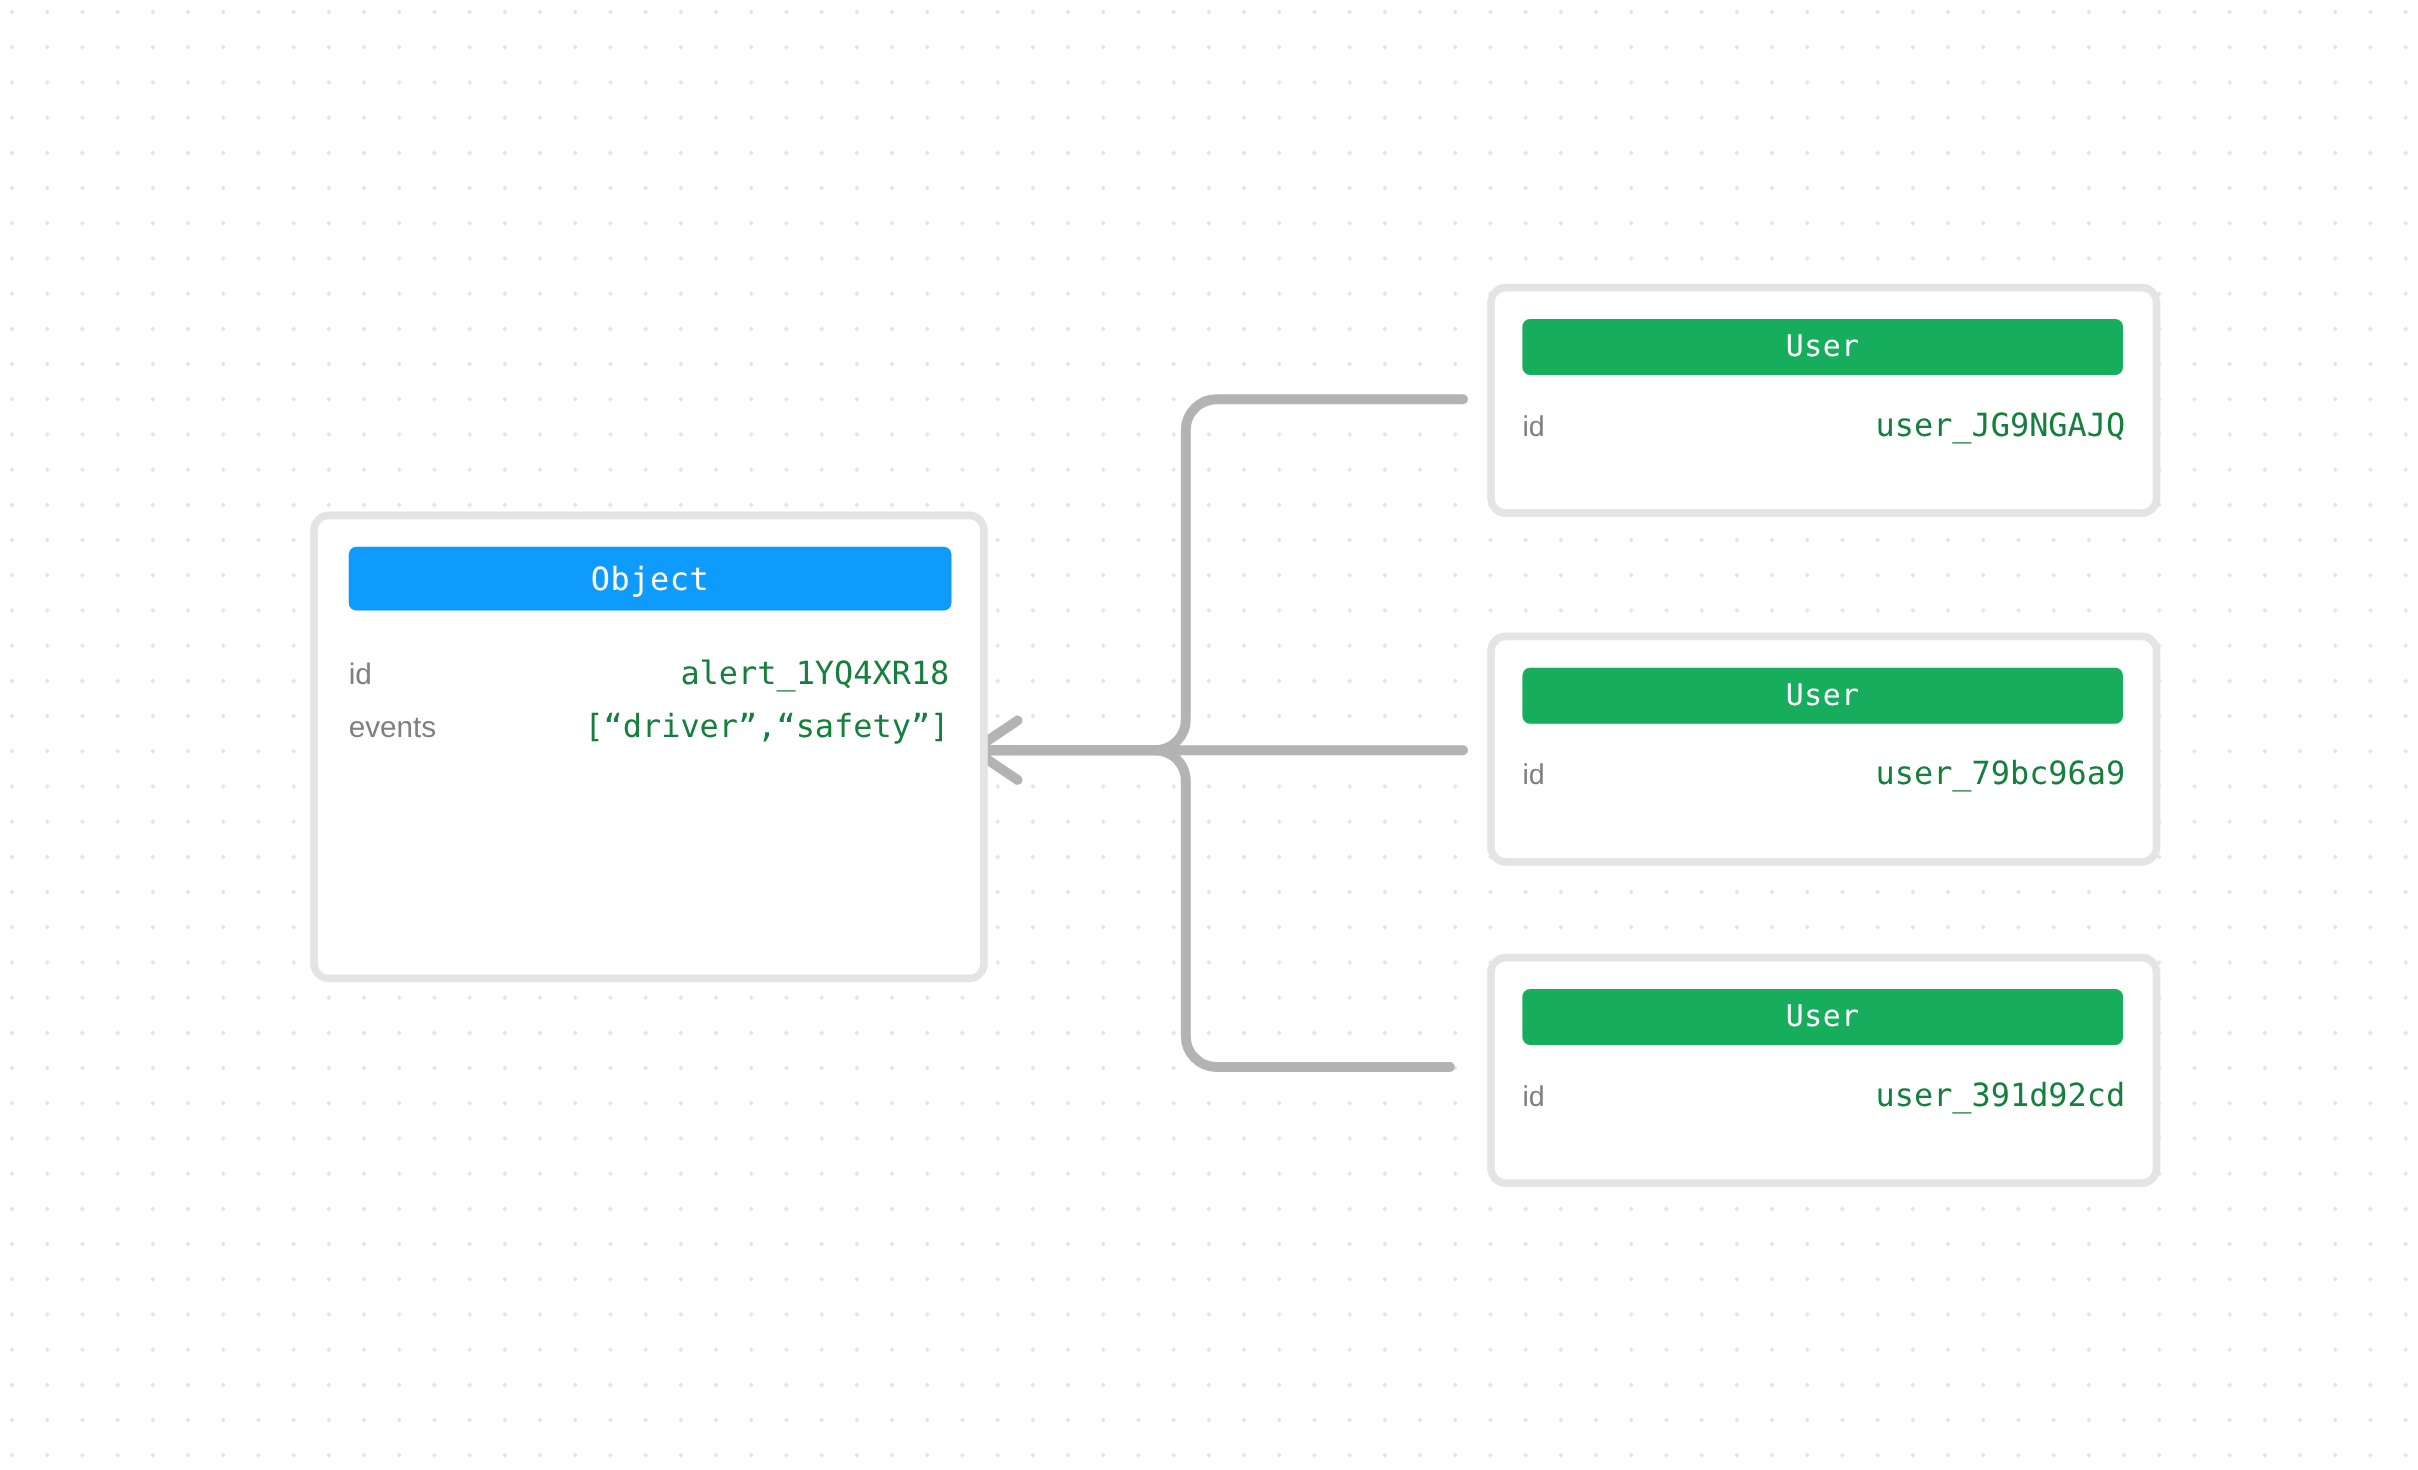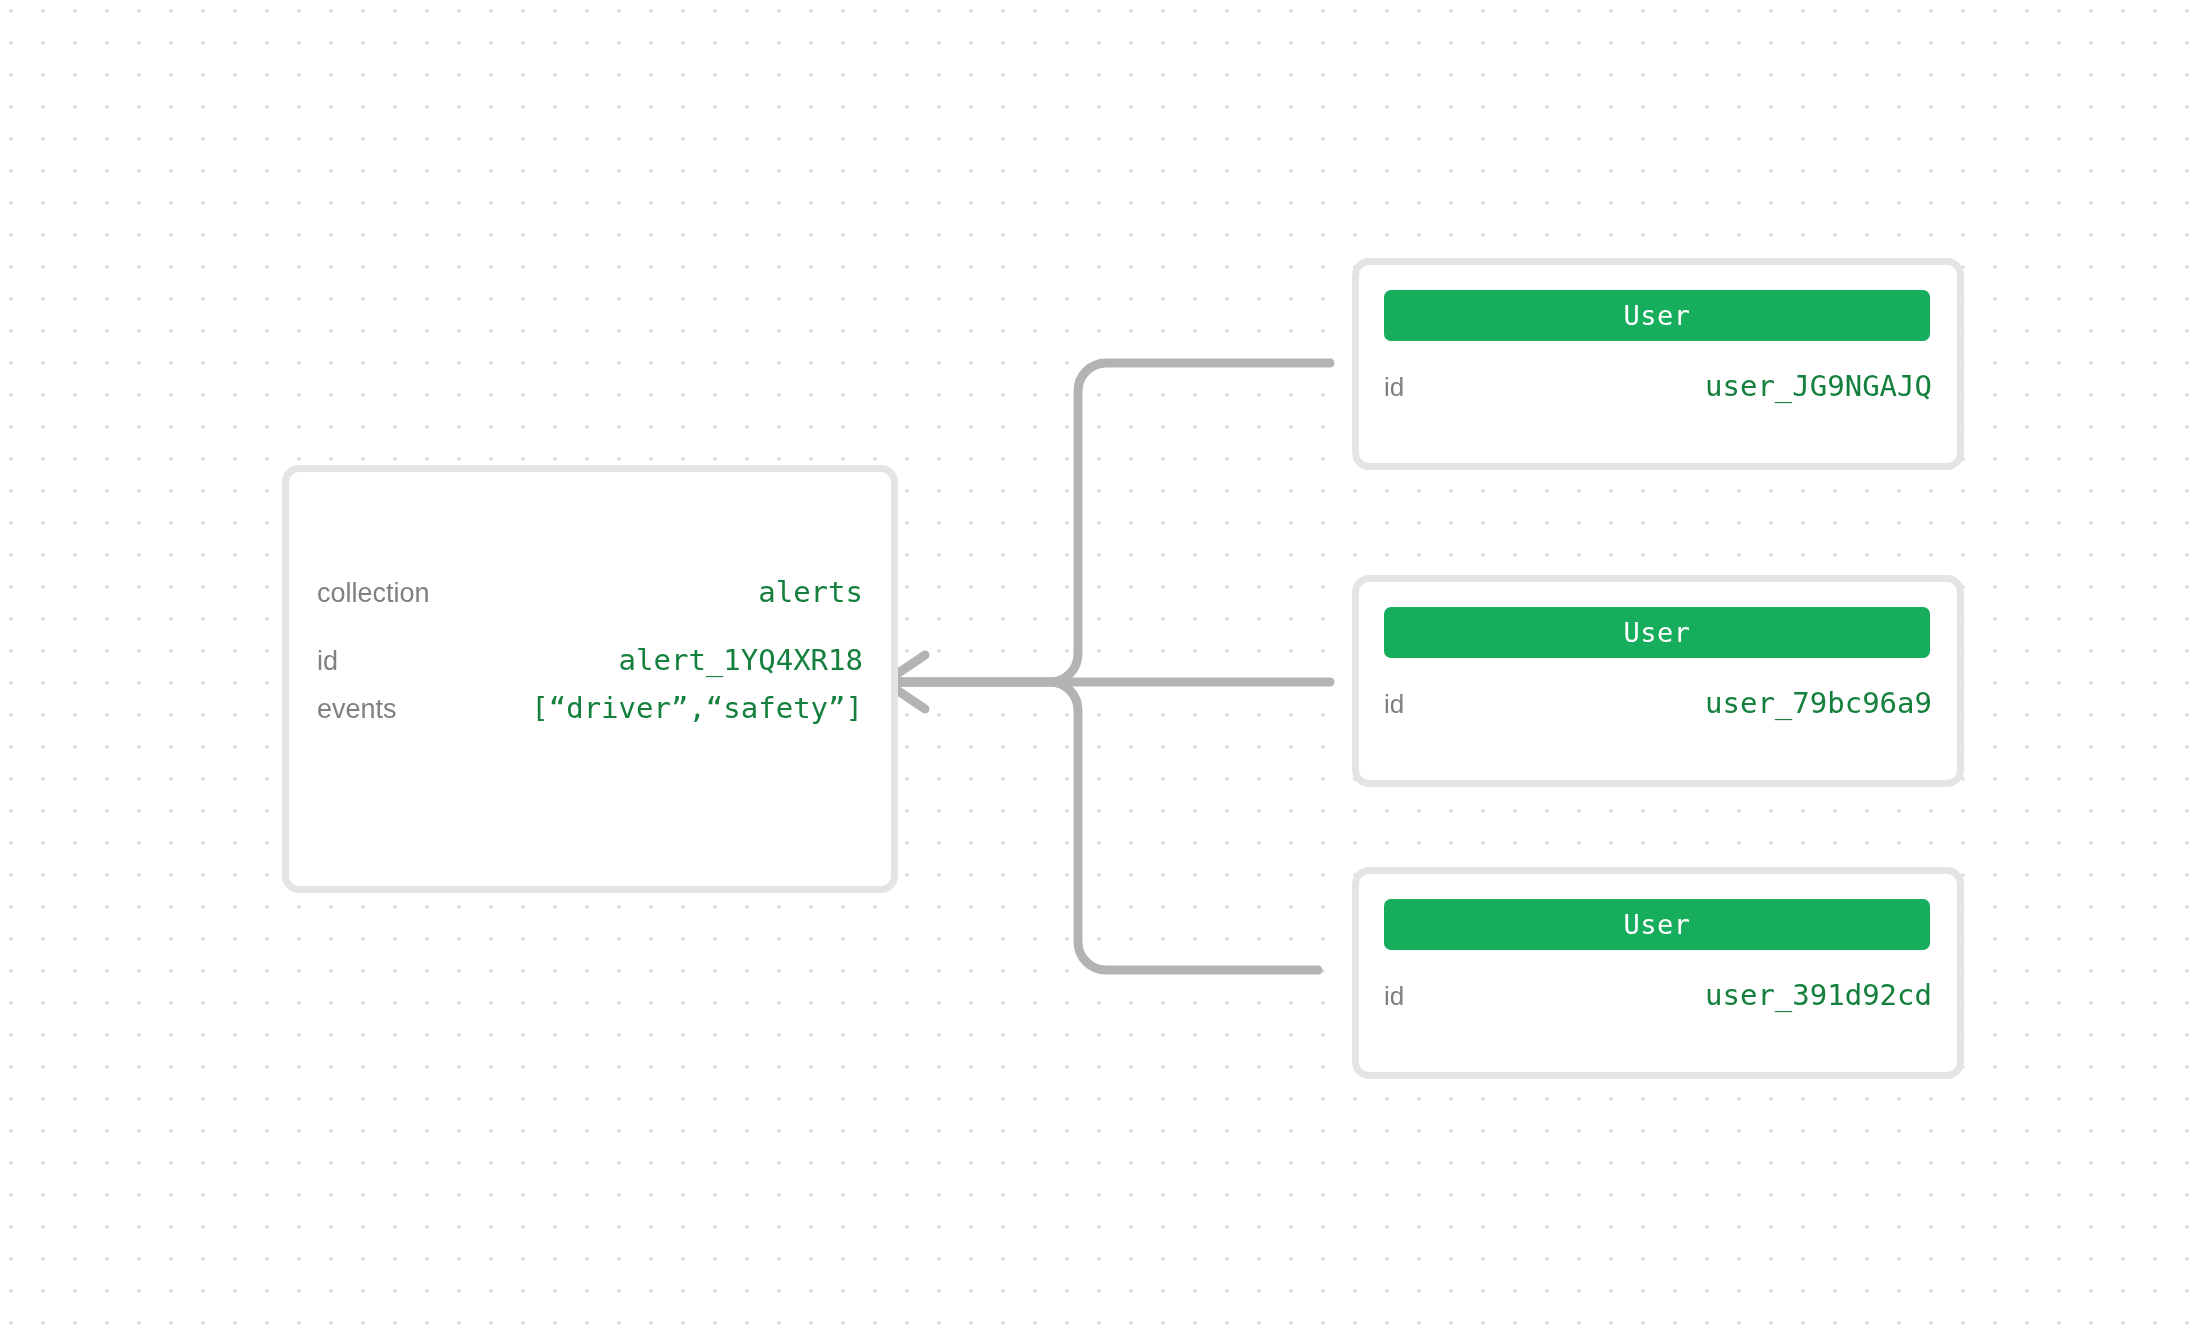--- a/index.html
+++ b/index.html
@@ -160,27 +160,24 @@
 
       <path d="M 1330 682 H 900"></path>
 
       <path d="M 1318 970 H 1106 A 28 28 0 0 1 1078 942 V 710 A 28 28 0 0 0 1050 682 H 900"></path>
 
       <path d="M 885 682 H 900 M 885 682 L 925 655 M 885 682 L 925 709"></path>
     </g>
   </svg>
 
   <div class="node" id="node-object">
-
-    <div class="rows">
-
-      <div class="row">
-        <span class="row-label">collection</span>
-        <span class="row-value">alerts</span>
-      </div>
+    <div class="node-header header-object">Object</div>
+
+    <div class="rows">
+
 
       <div class="row-gap"></div>
 
       <div class="row">
         <span class="row-label">id</span>
         <span class="row-value">alert_1YQ4XR18</span>
       </div>
 
 
       <div class="row">

